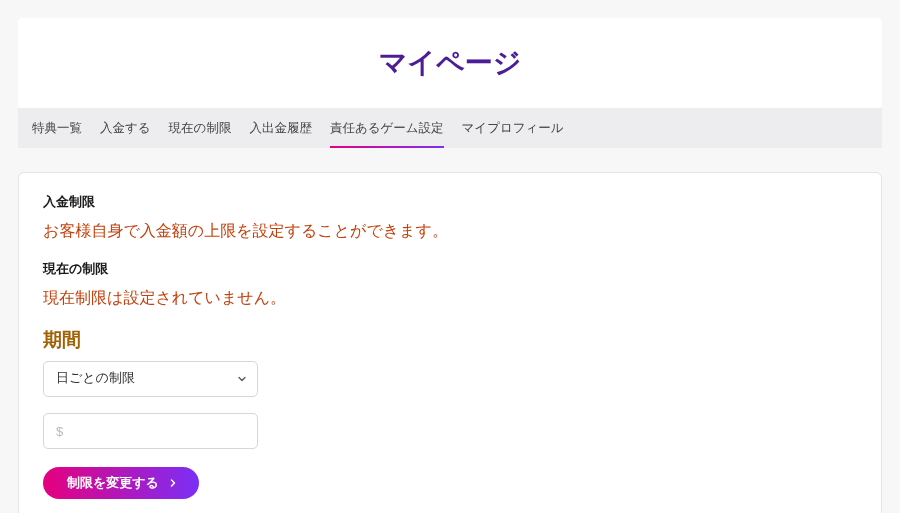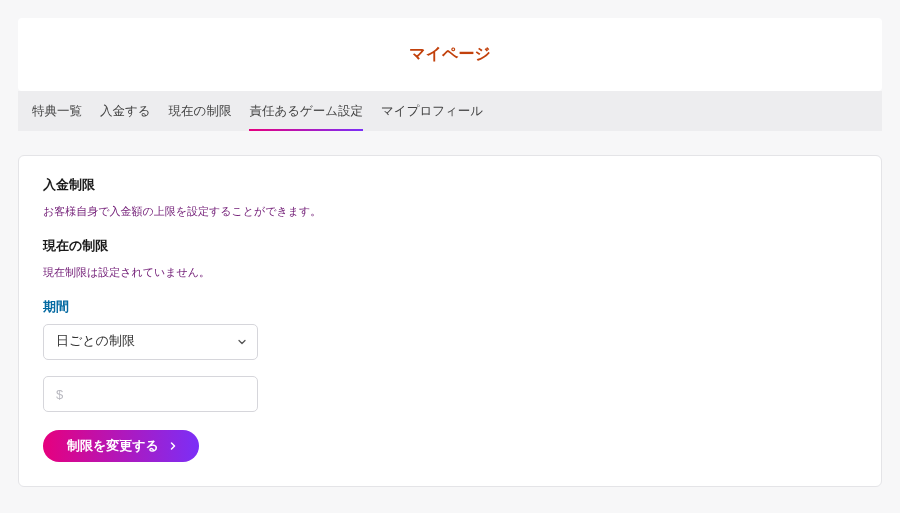--- a/index.html
+++ b/index.html
@@ -14,23 +14,23 @@
       padding: 18px;
     }
     .header {
       background: #ffffff;
       border-radius: 4px;
       padding: 26px 0;
       text-align: center;
       margin-bottom: 0;
     }
     .page-title {
-      font-size: 16px;
+      font-size: 28px;
       font-weight: 700;
-      color: #c2410c;
+      color: #4c1d95;
     }
     .tabs {
       display: flex;
       align-items: center;
       background: #ededef;
       padding: 0 14px;
       height: 40px;
       gap: 18px;
       font-size: 12.5px;
       color: #444;
@@ -60,29 +60,29 @@
       margin-top: 24px;
       padding: 20px 24px 24px 24px;
     }
     .section-title {
       font-size: 13px;
       font-weight: 700;
       color: #1a1a1a;
       margin-bottom: 10px;
     }
     .section-desc {
-      font-size: 11px;
-      color: #701a75;
+      font-size: 16px;
+      color: #c2410c;
       margin-bottom: 18px;
       font-family: Liberation Mono, monospace;
     }
     .field-label {
-      font-size: 13px;
+      font-size: 19px;
       font-weight: 700;
-      color: #0369a1;
+      color: #a16207;
       margin-bottom: 8px;
       display: block;
     }
     .select-wrap {
       position: relative;
       width: 215px;
       margin-bottom: 16px;
     }
     .select {
       width: 100%;
@@ -143,20 +143,21 @@
 
 <div class="container">
   <div class="header">
     <div class="page-title">マイページ</div>
   </div>
 
   <div class="tabs">
     <div class="tab">特典一覧</div>
     <div class="tab">入金する</div>
     <div class="tab">現在の制限</div>
+    <div class="tab">入出金履歴</div>
     <div class="tab active">責任あるゲーム設定</div>
     <div class="tab">マイプロフィール</div>
   </div>
 
   <div class="card">
     <div class="section-title">入金制限</div>
     <div class="section-desc">お客様自身で入金額の上限を設定することができます。</div>
 
     <div class="section-title">現在の制限</div>
     <div class="section-desc">現在制限は設定されていません。</div>

